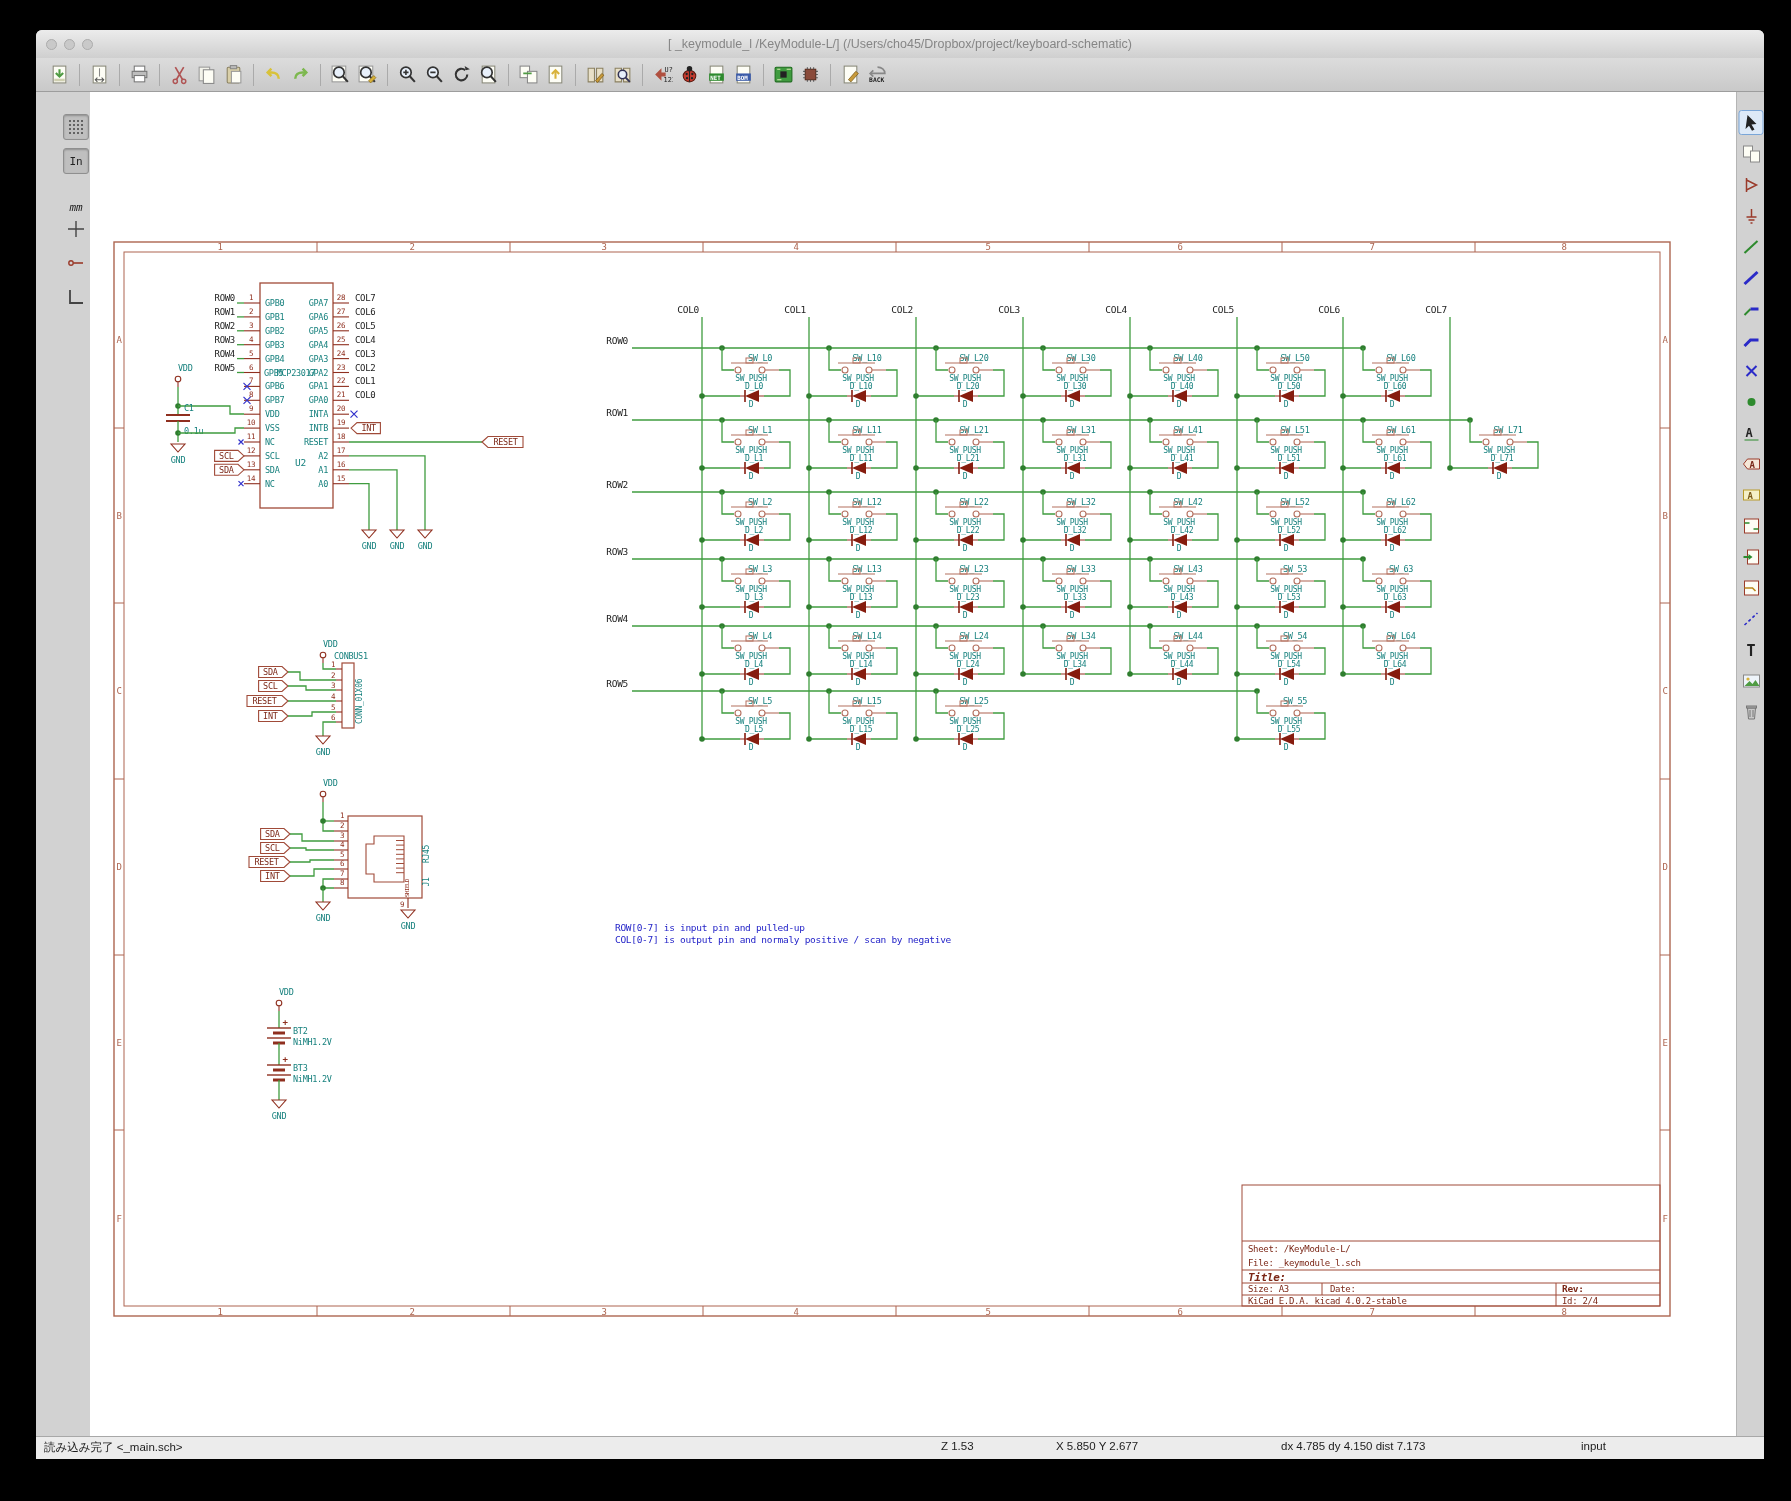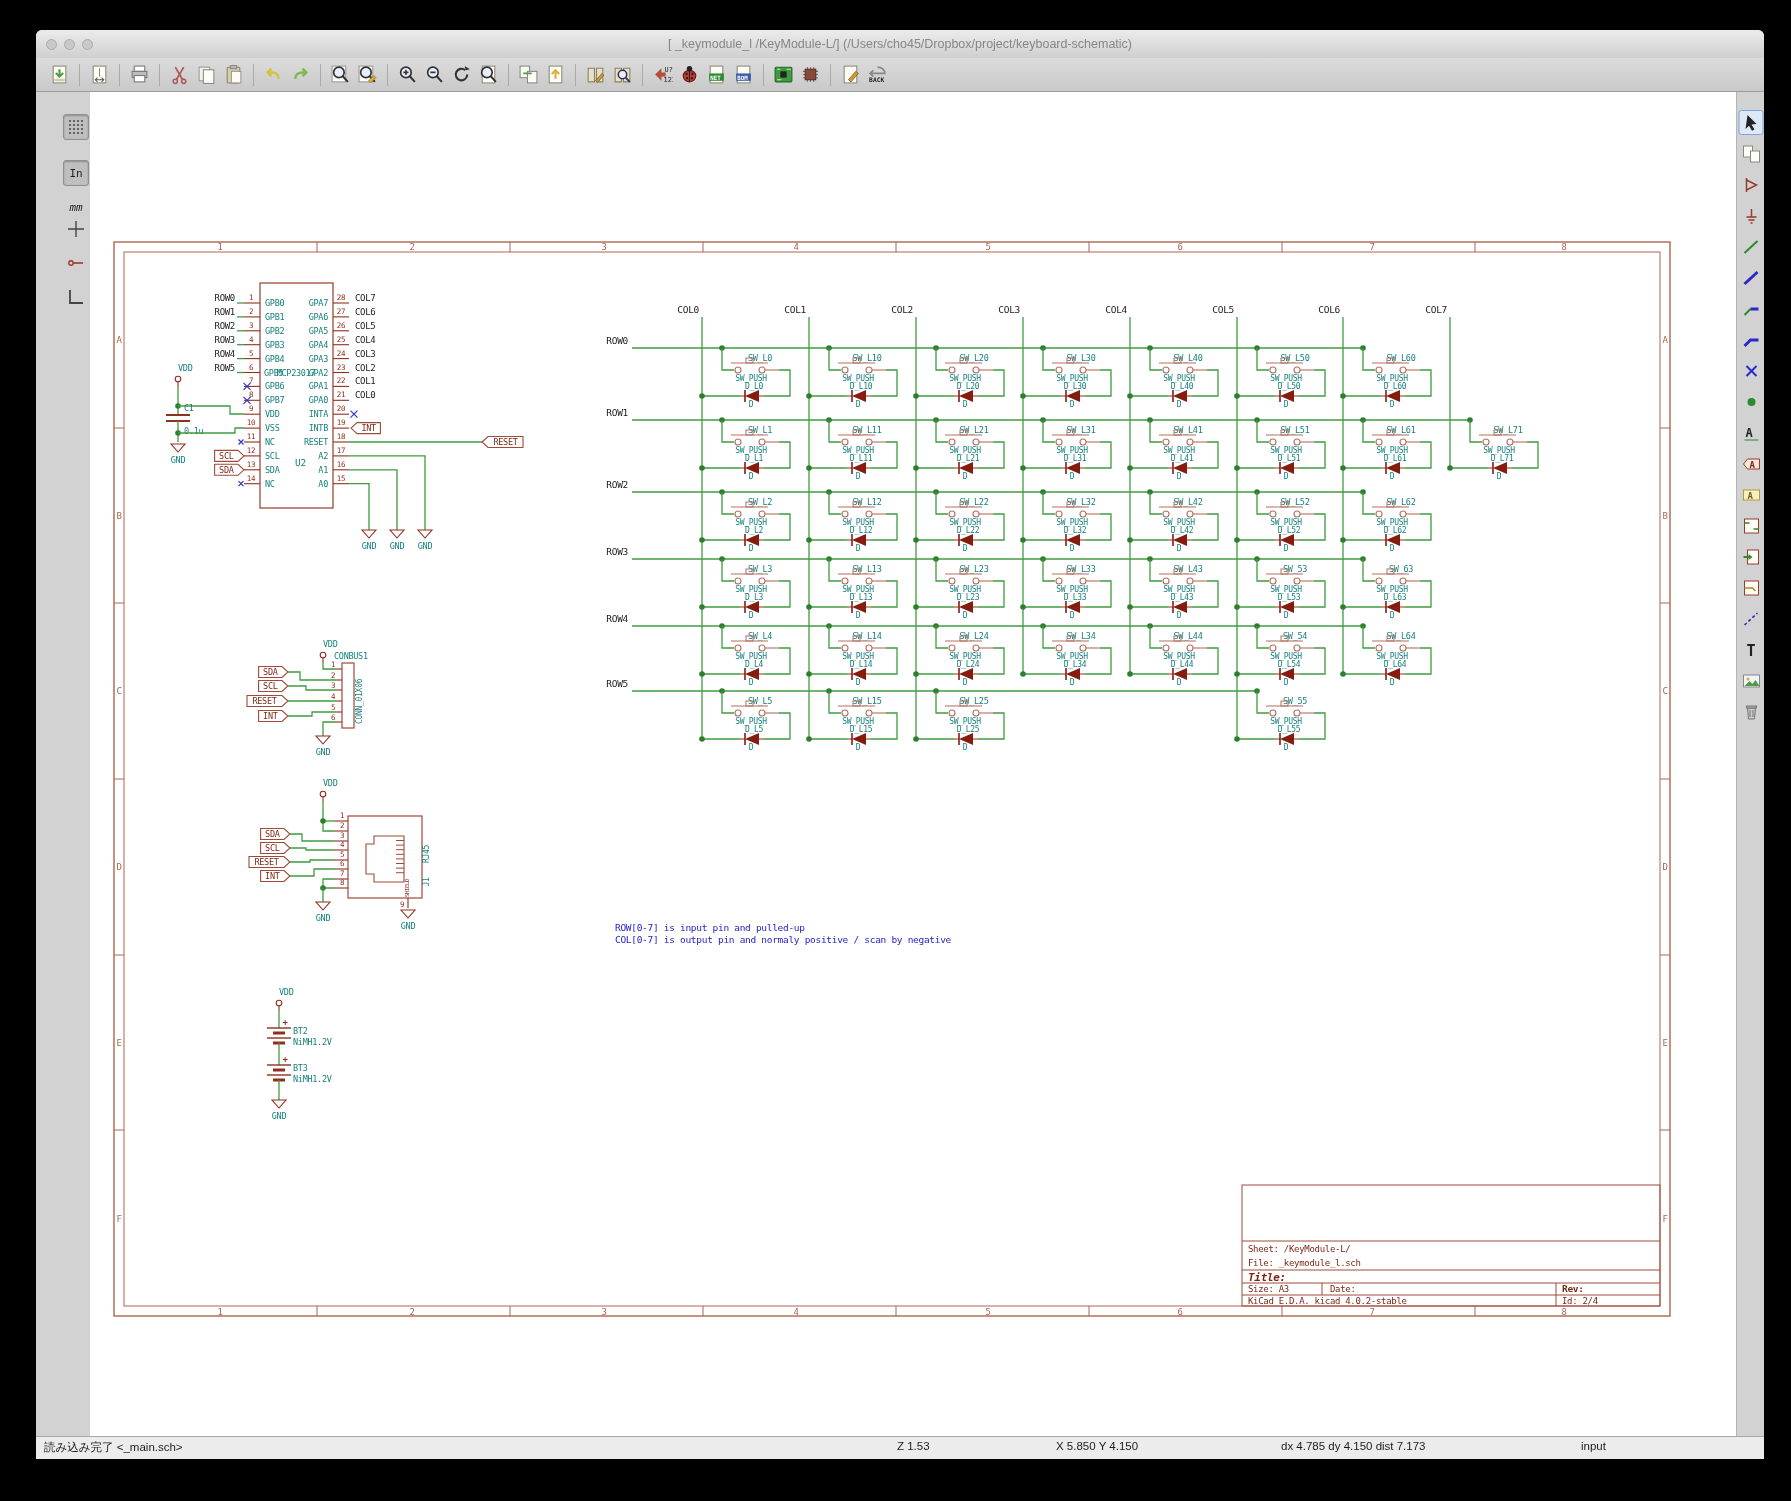--- a/index.html
+++ b/index.html
@@ -286,21 +286,21 @@
             <circle cx="8" cy="12" r="1"></circle>
             <circle cx="12" cy="12" r="1"></circle>
             <circle cx="16" cy="12" r="1"></circle>
             <circle cx="4" cy="16" r="1"></circle>
             <circle cx="8" cy="16" r="1"></circle>
             <circle cx="12" cy="16" r="1"></circle>
             <circle cx="16" cy="16" r="1"></circle>
           </g>
         </svg>
       </div>
-      <div class="lt-btn pressed" style="top: 68px;">
+      <div class="lt-btn pressed" style="top: 56px;">
         <span>In</span>
       </div>
       <div class="lt-btn" style="top: 102px; font-style: italic;">
         <span>mm</span>
       </div>
       <div class="lt-btn" style="top: 124px;">
         <svg viewBox="0 0 20 20">
           <path d="M10 2v16M2 10h16" stroke="#444" stroke-width="1.4"></path>
         </svg>
       </div>
@@ -1562,18 +1562,18 @@
       <div class="rt-btn" style="top: 607px;">
         <svg viewBox="0 0 20 20">
           <path d="M6 6h8l-1 11H7z" fill="#c9c9c9" stroke="#777"></path>
           <rect x="5" y="4" width="10" height="2" fill="#aaa" stroke="#777"></rect>
           <path d="M8.5 8v7M11.5 8v7" stroke="#777"></path>
         </svg>
       </div>
     </div>
   <div id="statusbar">
     <span style="left:8px">読み込み完了 &lt;_main.sch&gt;</span>
-    <span style="left:861px">Z 1.53</span>
-    <span style="left:1020px">X 5.850 Y 4.150</span>
+    <span style="left:905px">Z 1.53</span>
+    <span style="left:1020px">X 5.850 Y 2.677</span>
     <span style="left:1245px">dx 4.785  dy 4.150  dist 7.173</span>
     <span style="left:1545px">input</span>
   </div>
 </div>
 
 </body></html>

